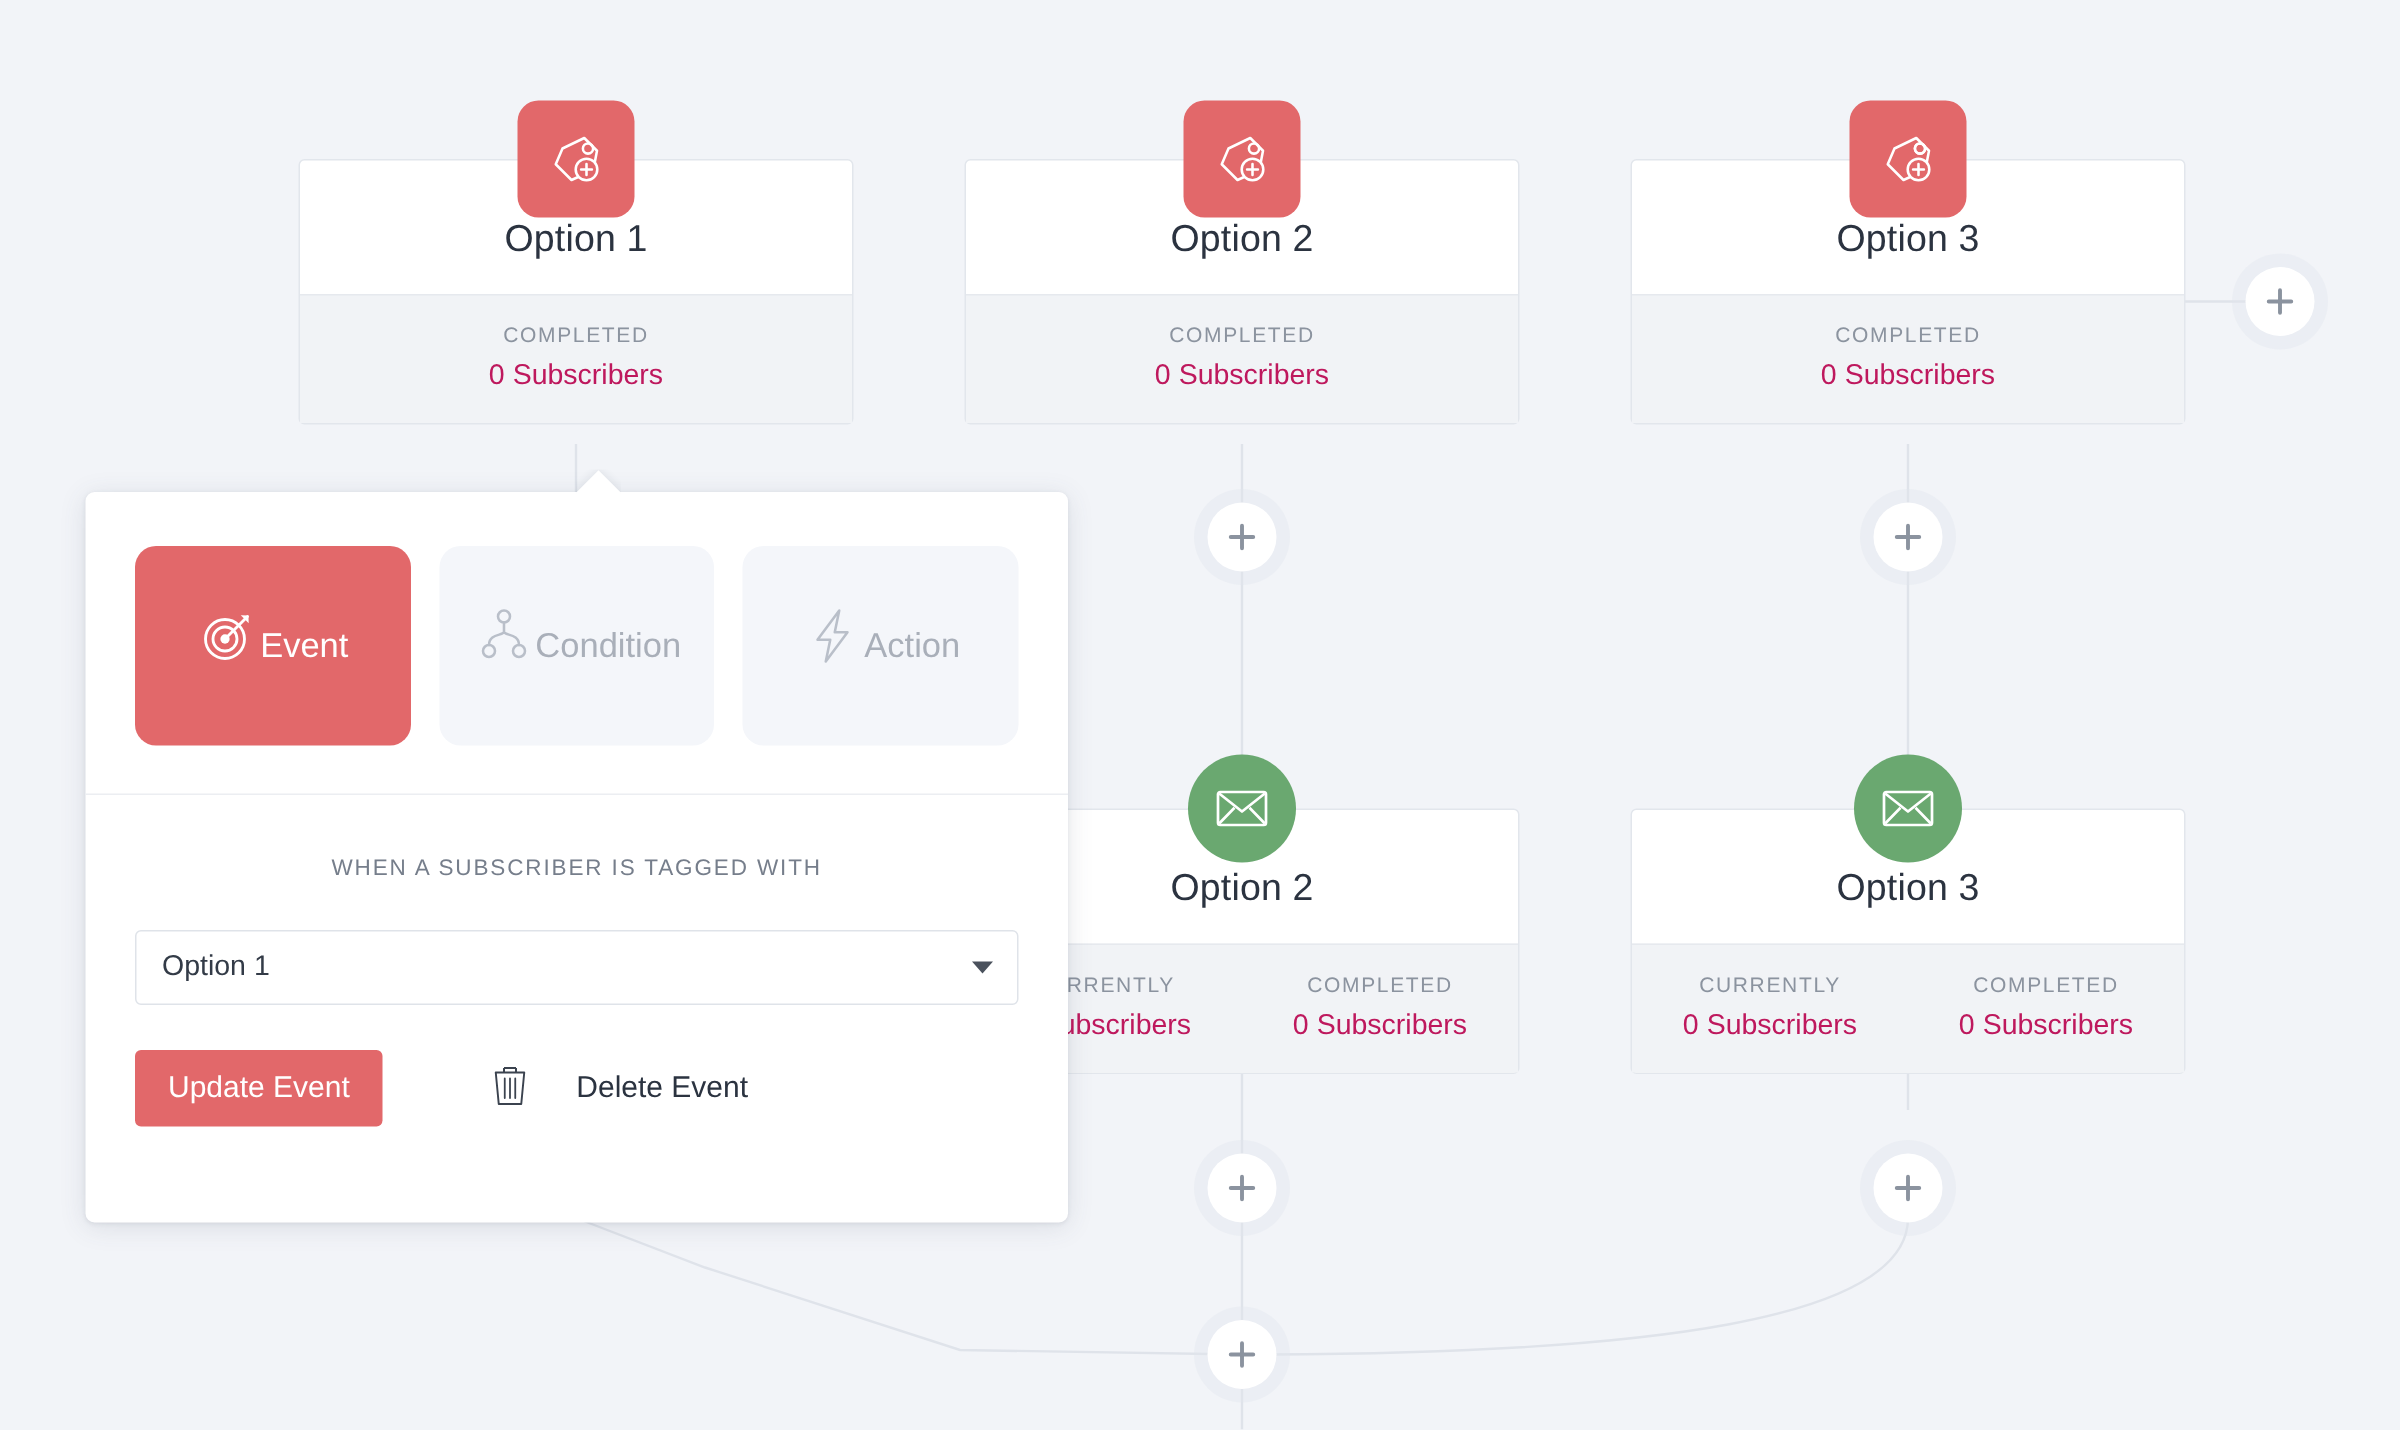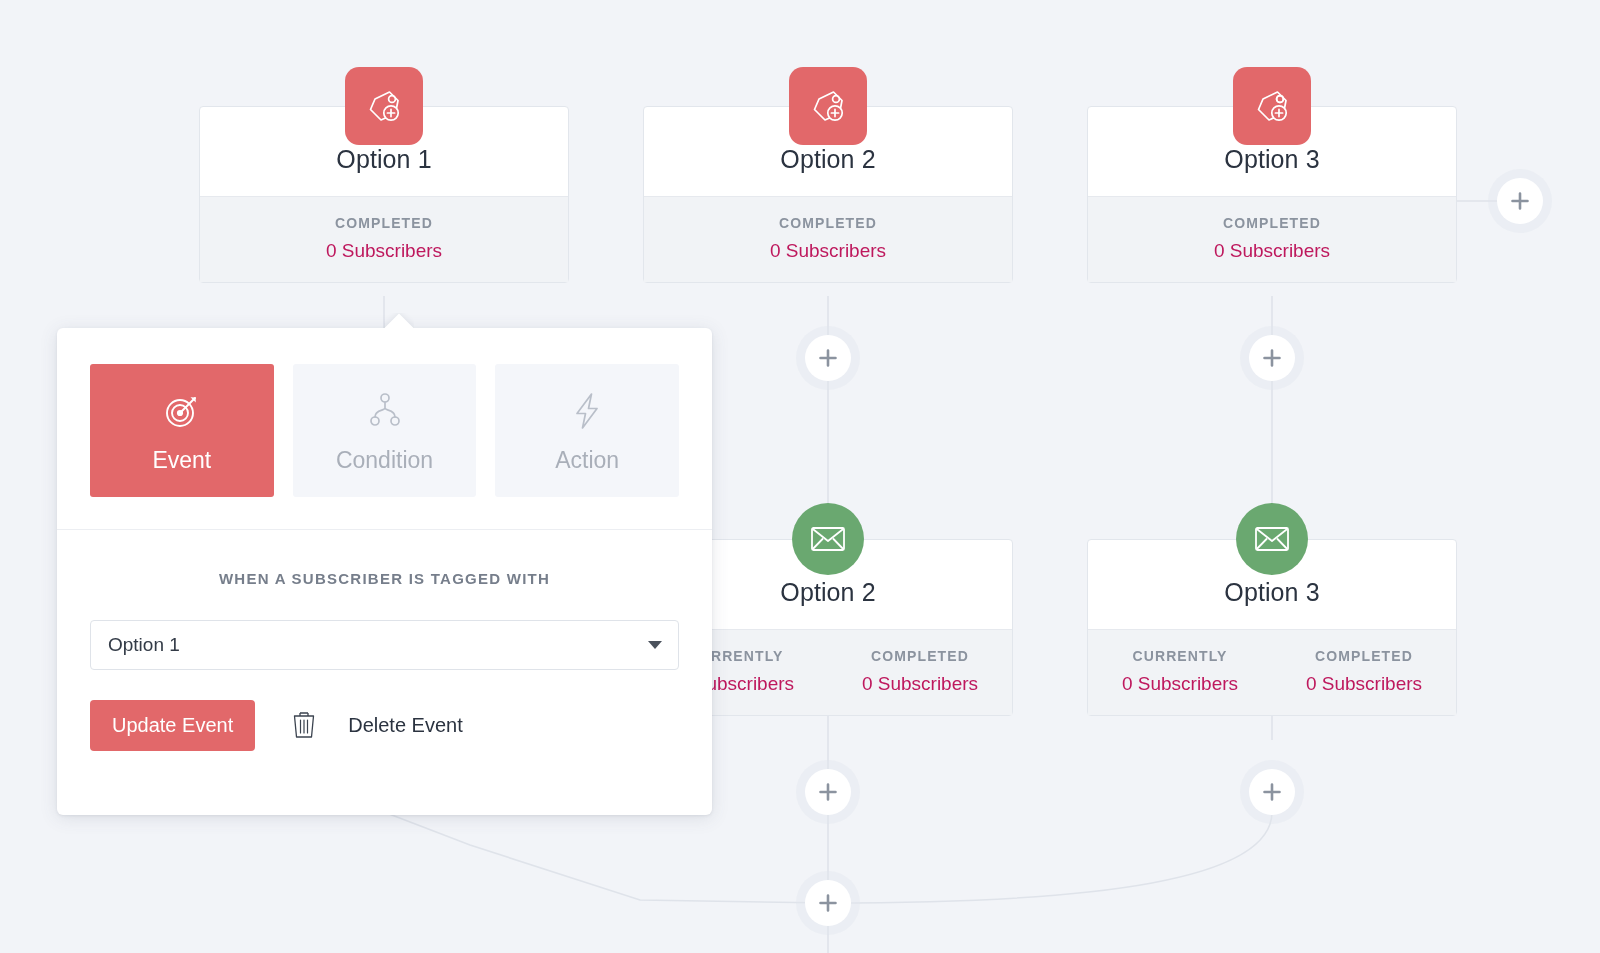--- a/index.html
+++ b/index.html
@@ -50,21 +50,21 @@
     border-top: 1px solid #e6e9ee;
     display: flex;
     padding: 18px 0 20px;
   }
   .stat {
     flex: 1 1 0;
     text-align: center;
   }
   .stat-label {
     font-size: 14px;
-    font-weight: bold;
+    font-weight: normal;
     letter-spacing: 1.1px;
     color: #8b939f;
     margin-bottom: 9px;
   }
   .stat-value {
     font-size: 19px;
     color: #be185d;
   }
 
   
@@ -140,24 +140,24 @@
     box-shadow: -2px -2px 5px rgba(70,80,100,0.07);
   }
   .type-tabs {
     display: flex;
     gap: 19px;
     padding: 36px 33px 0;
   }
   .type-tab {
     width: 185px;
     height: 133px;
-    border-radius: 3px;
+    border-radius: 14px;
     background: #f4f6fa;
     display: flex;
-    flex-direction: column;
+    flex-direction: row;
     align-items: center;
     justify-content: center;
     cursor: pointer;
     box-sizing: border-box;
   }
   .type-tab.active {
     background: #e2686a;
   }
   .type-tab .tt-icon {
     height: 46px;
@@ -172,21 +172,21 @@
   }
   .type-tab.active .tt-label { color: #ffffff; }
 
   .popup-divider {
     margin-top: 32px;
     border-top: 1px solid #eceef2;
   }
   .field-label {
     text-align: center;
     font-size: 15px;
-    font-weight: bold;
+    font-weight: normal;
     letter-spacing: 1.25px;
     color: #767e8b;
     padding: 40px 0 0;
   }
   .select-wrap {
     margin: 33px 33px 0;
     position: relative;
     height: 50px;
   }
   .select-box {
@@ -212,20 +212,21 @@
     height: 0;
     border-left: 7px solid transparent;
     border-right: 7px solid transparent;
     border-top: 8px solid #4a515c;
     pointer-events: none;
   }
   .actions-row {
     display: flex;
     align-items: center;
     margin: 30px 0 0 33px;
+    gap: 36px;
   }
   .btn-primary {
     background: #e2686a;
     color: #ffffff;
     border: none;
     border-radius: 4px;
     font-size: 20px;
     font-family: "Liberation Sans", sans-serif;
     padding: 14px 22px;
     cursor: pointer;

